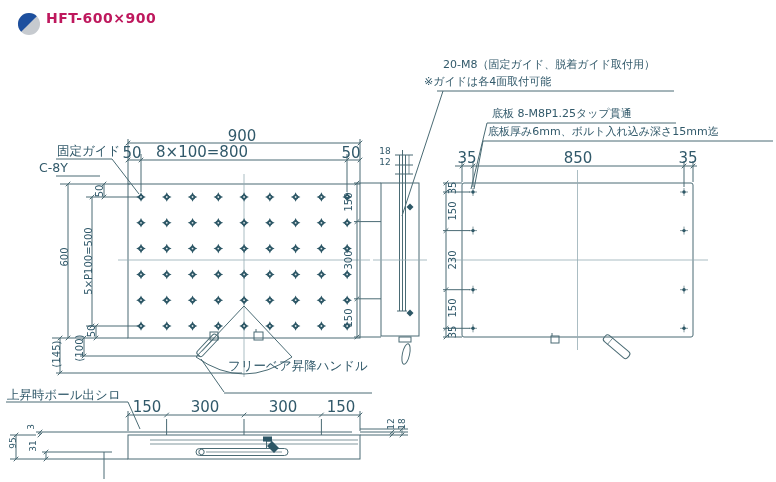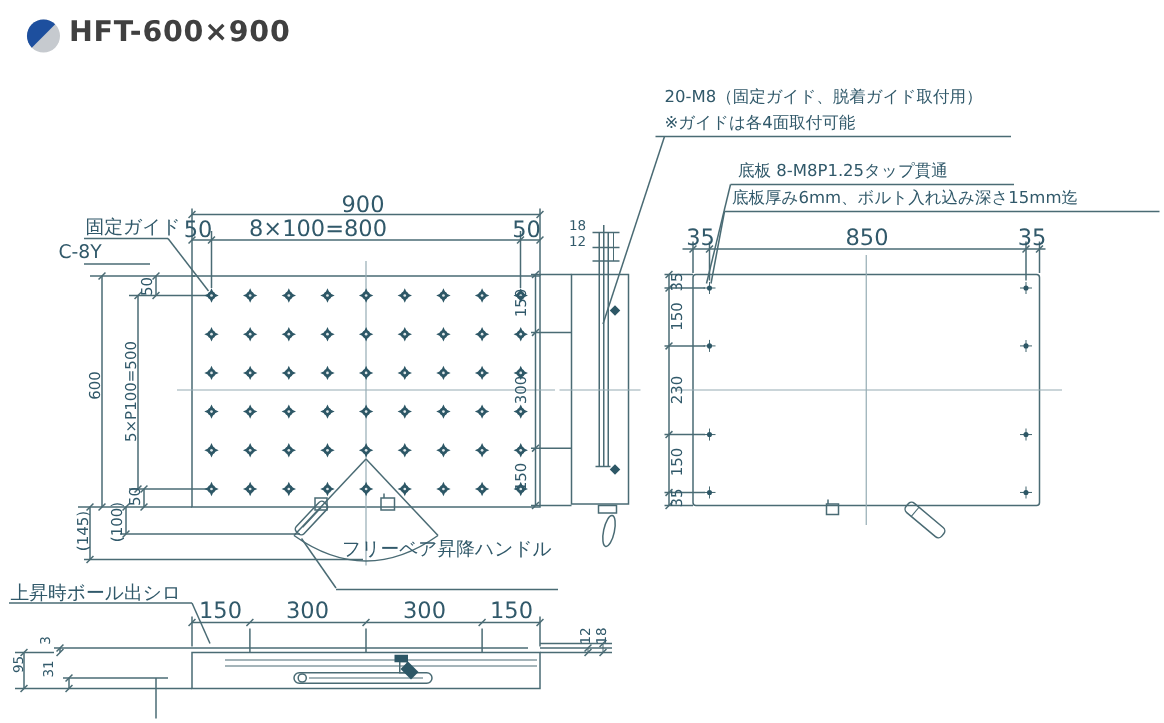--- a/index.html
+++ b/index.html
@@ -8,21 +8,21 @@
   #drawing{position:absolute;left:0;top:0;}
   .ln{stroke:#4a6b74;stroke-width:1;fill:none;}
   .th{stroke:#4a6b74;stroke-width:.7;fill:none;}
   .cl{stroke:#95acb4;stroke-width:.8;fill:none;}
   .fl{fill:#2d5766;stroke:none;}
   .lbl{position:absolute;transform:translate(-50%,-50%);font-size:15px;color:#31596a;white-space:nowrap;}
   .vlbl{position:absolute;transform:translate(-50%,-50%) rotate(-90deg);font-size:10px;color:#31596a;white-space:nowrap;}
   .s9{font-size:9px;}
   .ann{position:absolute;font-size:11px;color:#31596a;white-space:nowrap;}
   .big{font-size:12.5px;}
-  #page-title{position:absolute;left:46px;top:10px;font-size:19px;font-weight:bold;color:#404040;letter-spacing:.5px;}
+  #page-title{position:absolute;left:46px;top:10px;font-size:14px;font-weight:bold;color:#be185d;letter-spacing:.5px;}
   #brand-icon{position:absolute;left:16px;top:11px;}
 </style>
 </head>
 <body>
 
 <svg id="brand-icon" width="26" height="26" viewBox="0 0 26 26">
   <circle cx="13" cy="13" r="11" fill="#c6cacf"></circle>
   <path d="M5.2,20.8 A11,11 0 0 1 20.8,5.2 Z" fill="#1d4f9e"></path>
 </svg>
 
@@ -288,31 +288,31 @@
       <line x1="43.7" y1="454.3" x2="48.3" y2="449.7" class="ln"></line>
       <line x1="43.7" y1="461.3" x2="48.3" y2="456.7" class="ln"></line>
       <line x1="389.7" y1="434.3" x2="394.3" y2="429.7" class="ln"></line>
       <line x1="389.7" y1="437.3" x2="394.3" y2="432.7" class="ln"></line>
       <line x1="399.7" y1="431.3" x2="404.3" y2="426.7" class="ln"></line>
       <line x1="399.7" y1="437.3" x2="404.3" y2="432.7" class="ln"></line>
     </g>
 </svg>
 
 <div class="ann" style="left:443px;top:57px;">20-M8（固定ガイド、脱着ガイド取付用）</div>
-<div class="ann" style="left:443px;top:74px;">※ガイドは各4面取付可能</div>
+<div class="ann" style="left:424px;top:74px;">※ガイドは各4面取付可能</div>
 <div class="ann" style="left:492px;top:106px;">底板 8-M8P1.25タップ貫通</div>
 <div class="ann" style="left:488px;top:124px;">底板厚み6mm、ボルト入れ込み深さ15mm迄</div>
 
 <div class="ann big" style="left:57px;top:143px;">固定ガイド</div>
 <div class="ann big" style="left:39px;top:160px;">C-8Y</div>
 <div class="ann big" style="left:228px;top:358px;">フリーベア昇降ハンドル</div>
 <div class="ann big" style="left:7px;top:387px;">上昇時ボール出シロ</div>
 
 <div class="lbl" style="left:242px;top:136px;">900</div>
-<div class="lbl" style="left:212px;top:152px;">8×100=800</div>
+<div class="lbl" style="left:202px;top:152px;">8×100=800</div>
 <div class="lbl" style="left:132px;top:153px;">50</div>
 <div class="lbl" style="left:351px;top:153px;">50</div>
 <div class="vlbl" style="left:64px;top:257px;">600</div>
 <div class="vlbl" style="left:88px;top:261px;">5×P100=500</div>
 <div class="vlbl" style="left:99px;top:191px;">50</div>
 <div class="vlbl" style="left:91px;top:331px;">50</div>
 <div class="vlbl" style="left:79px;top:348px;">(100)</div>
 <div class="vlbl" style="left:56px;top:354px;">(145)</div>
 
 <div class="lbl s9" style="left:385px;top:151px;">18</div>

